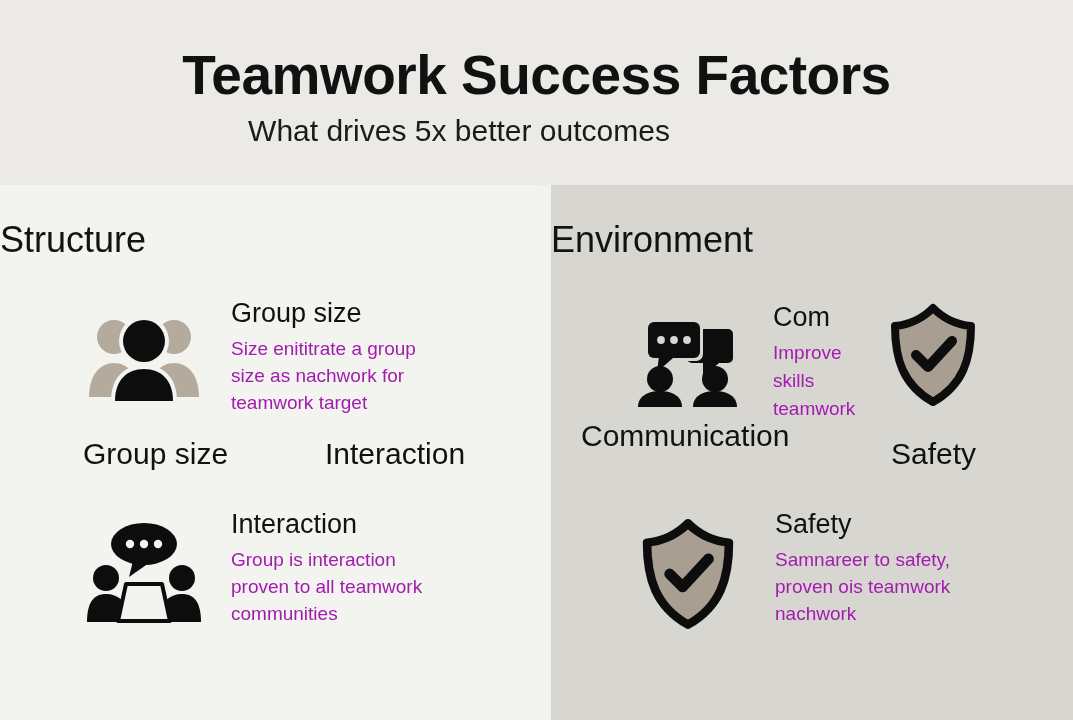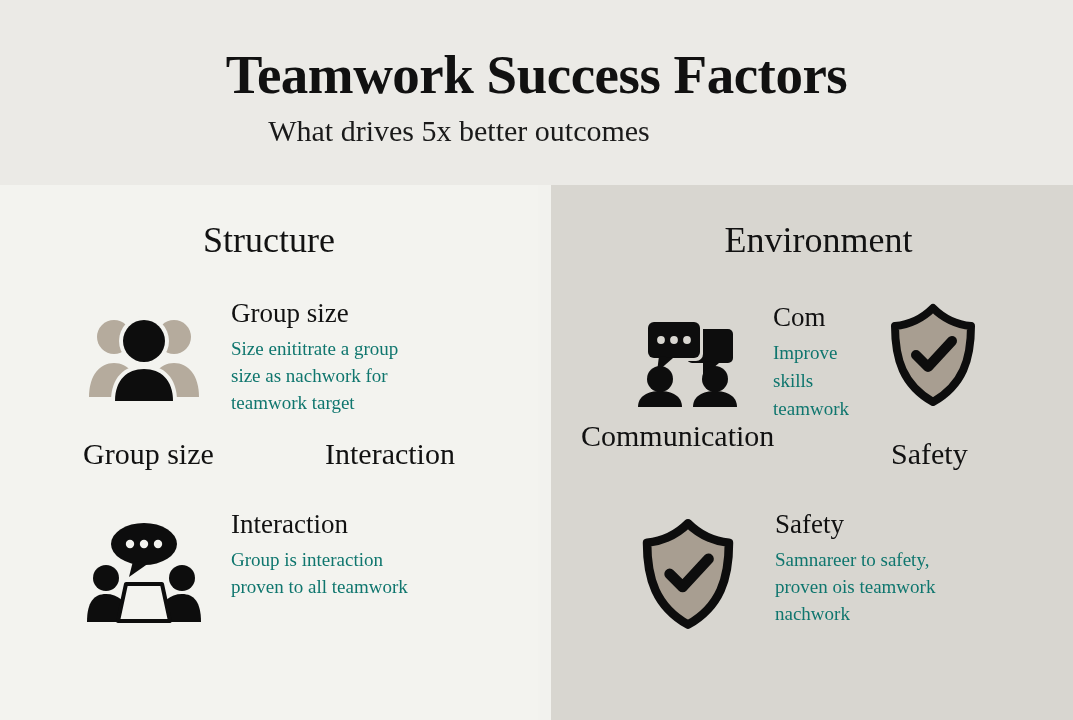--- a/index.html
+++ b/index.html
@@ -13,21 +13,20 @@
     -webkit-font-smoothing: antialiased;
   }
 
   #poster {
     position: relative;
     width: 1073px;
     height: 720px;
     overflow: hidden;
     background: #f2f2ee;
     color: #141414;
-    font-family: Liberation Serif, serif;
   }
 
   
   .header {
     position: absolute;
     left: 0; top: 0;
     width: 1073px;
     height: 185px;
     background: #ebeae6;
     text-align: center;
@@ -66,21 +65,20 @@
   .panel-right {
     left: 538px;
     width: 535px;
     background: #d8d6d0;
     margin-left: 13px;
   }
   .panel-heading {
     position: absolute;
     top: 33px;
     width: 100%;
-    text-align: center;
     font-size: 36px;
     font-weight: 400;
     line-height: 44px;
     color: #121212;
   }
 
   
   .card {
     position: absolute;
     display: flex;
@@ -100,21 +98,21 @@
     font-weight: 400;
     line-height: 32px;
     color: #111111;
     margin: 0 0 6px 0;
     white-space: nowrap;
   }
   .card-body {
     font-size: 19px;
     font-weight: 400;
     line-height: 27px;
-    color: #0f766e;
+    color: #a21caf;
   }
 
   
   #card-group-size { left: 85px;  top: 112px; width: 420px; }
   #card-group-size .card-icon { width: 118px; padding-top: 12px; }
   #card-group-size .card-text { padding-left: 28px; }
 
   #card-interaction { left: 85px; top: 323px; width: 430px; }
   #card-interaction .card-icon { width: 118px; padding-top: 14px; }
   #card-interaction .card-text { padding-left: 28px; }
@@ -212,20 +210,21 @@
           <path d="M116 100 C116 80 109 72 97 72 C85 72 76 80 74 92 L74 100 Z" fill="#0d0d0d"></path>
 
           <path d="M41 62 L77 62 L85 99 L33 99 Z" fill="#f3f3ef" stroke="#0d0d0d" stroke-width="4" stroke-linejoin="round"></path>
         </svg>
       </div>
       <div class="card-text">
         <div class="card-title">Interaction</div>
         <div class="card-body">
           <div>Group is interaction</div>
           <div>proven to all teamwork</div>
+          <div>communities</div>
         </div>
       </div>
     </div>
 
   </div>
 
   <div class="panel panel-right">
 
     <div class="panel-heading">Environment</div>
 

